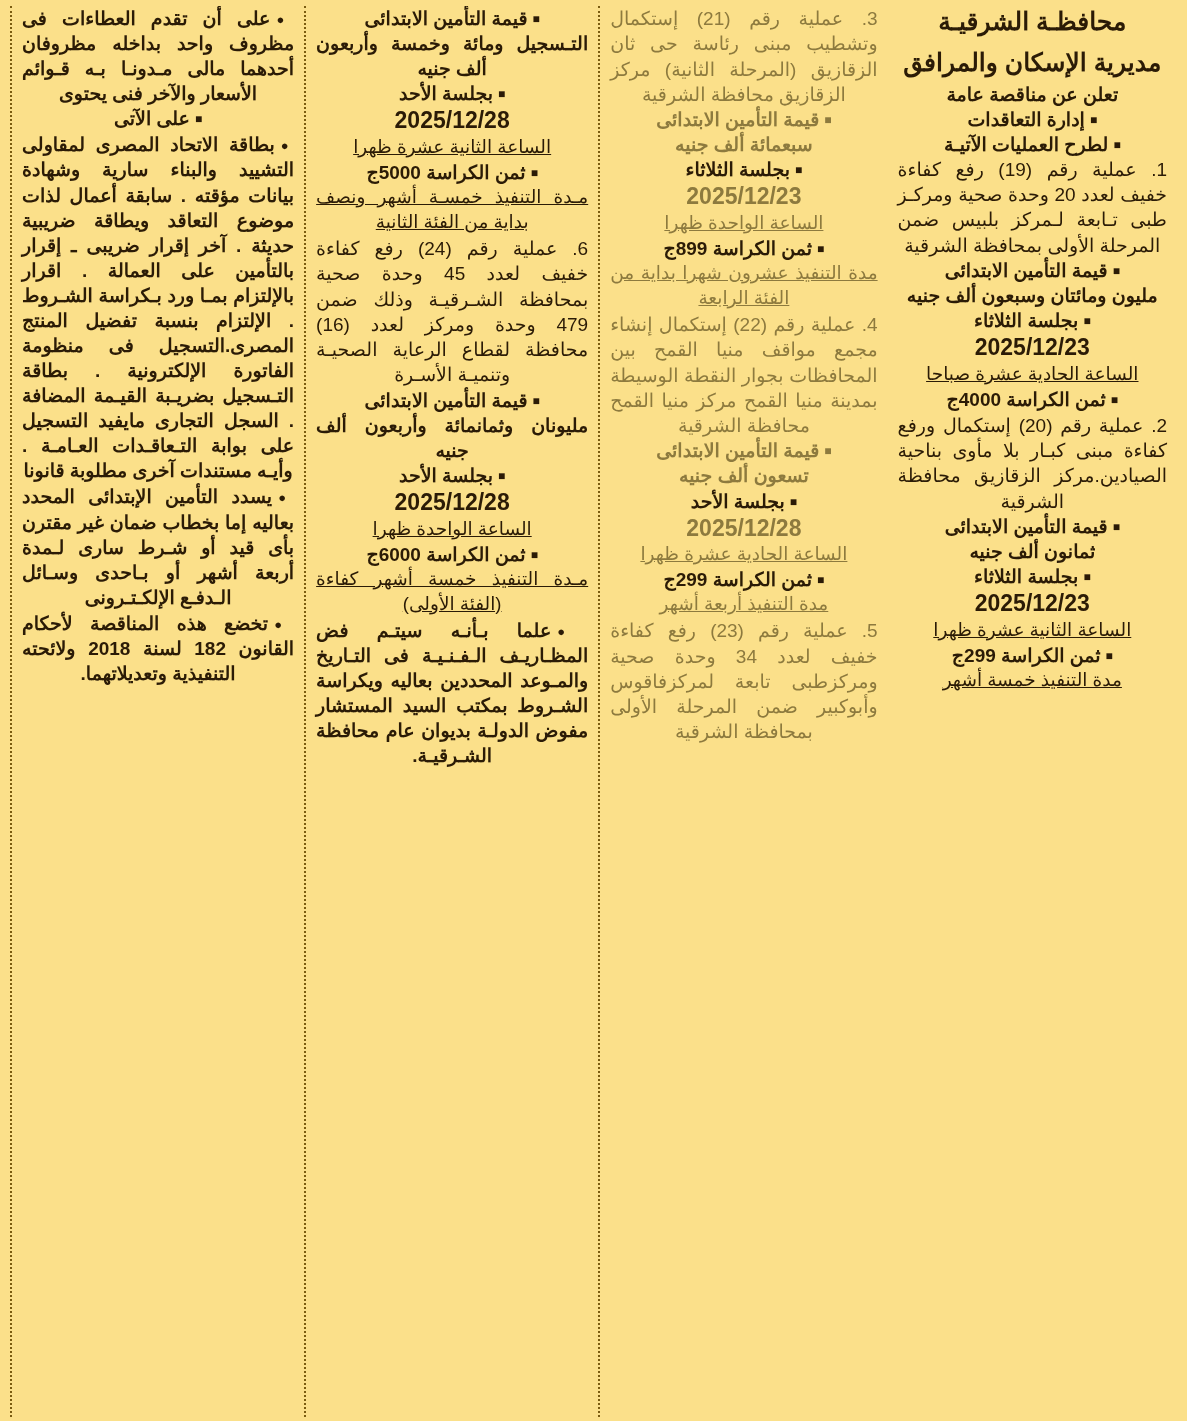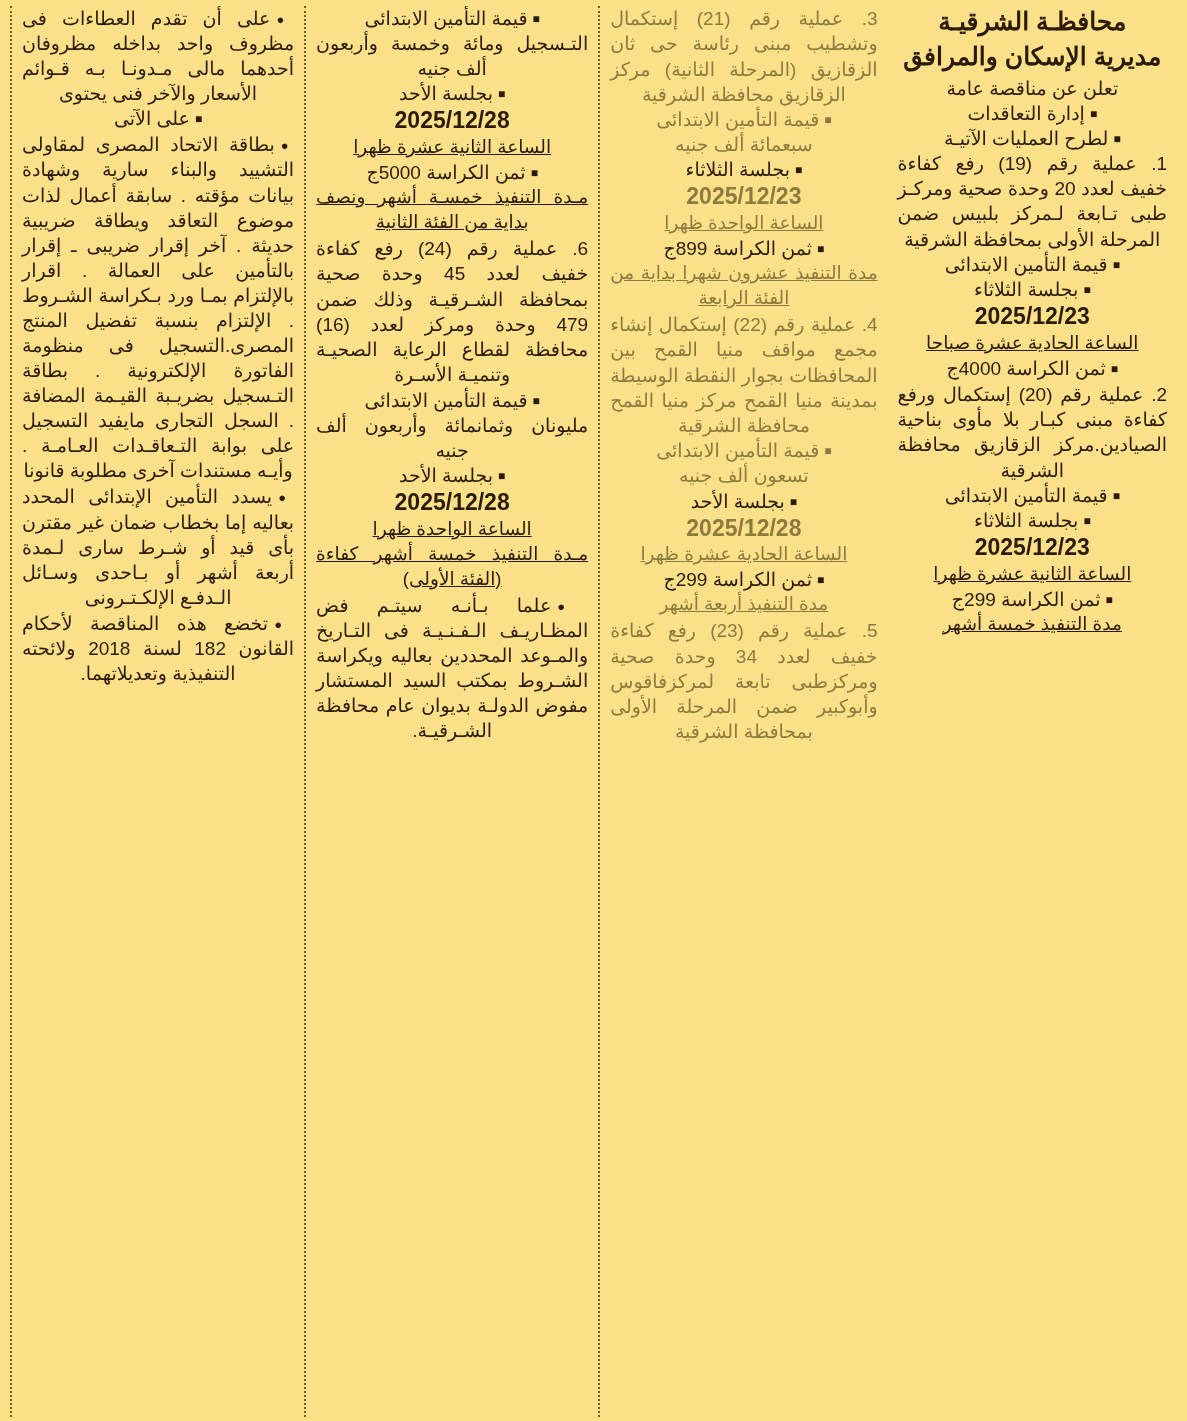--- a/index.html
+++ b/index.html
@@ -34,31 +34,31 @@
   .col.c2 { width: 25.2%; border-left: 2px dotted #7a5c10; }
   .col.c3 { width: 24.8%; border-left: 2px dotted #7a5c10; }
   .col.c4 { width: 24.8%; }
 
   .blk { margin: 0 0 1px 0; }
   .hdr1 {
     font-size: 25px;
     font-weight: bold;
     line-height: 1.25;
     letter-spacing: 1px;
-    margin-bottom: 4px;
+    margin-bottom: 10px;
   }
   .hdr2 {
     font-size: 25px;
     font-weight: bold;
     line-height: 1.25;
     margin-bottom: 3px;
   }
   .b {
     font-size: 19px;
-    font-weight: normal;
+    font-weight: bold;
     line-height: 1.32;
   }
   .n {
     font-size: 18.5px;
     font-weight: normal;
     line-height: 1.35;
     text-decoration: underline;
   }
   .nb {
     font-size: 19px;
@@ -99,29 +99,31 @@
   <div class="col c4">
     <div class="hdr1">محافظـة الشرقيـة</div>
     <div class="hdr2">مديرية الإسكان والمرافق</div>
     <div class="b">تعلن عن مناقصة عامة</div>
     <div class="b sq">إدارة التعاقدات</div>
     <div class="b sq">لطرح العمليات الآتيـة</div>
 
     <div class="blk">
       <div class="nb jstretch">1. عملية رقم (19) رفع كفاءة خفيف لعدد 20 وحدة صحية ومركـز طبى تـابعة لـمركز بلبيس ضمن المرحلة الأولى بمحافظة الشرقية</div>
       <div class="b sq">قيمة التأمين الابتدائى</div>
+      <div class="b jstretch">مليون ومائتان وسبعون ألف جنيه</div>
       <div class="b sq">بجلسة الثلاثاء</div>
       <div class="date">2025/12/23</div>
       <div class="n">الساعة الحادية عشرة صباحا</div>
       <div class="b sq">ثمن الكراسة 4000ج</div>
     </div>
 
     <div class="blk">
       <div class="nb jstretch">2. عملية رقم (20) إستكمال ورفع كفاءة مبنى كبـار بلا مأوى بناحية الصيادين.مركز الزقازيق محافظة الشرقية</div>
       <div class="b sq">قيمة التأمين الابتدائى</div>
+      <div class="b">ثمانون ألف جنيه</div>
       <div class="b sq">بجلسة الثلاثاء</div>
       <div class="date">2025/12/23</div>
       <div class="n">الساعة الثانية عشرة ظهرا</div>
       <div class="b sq">ثمن الكراسة 299ج</div>
       <div class="n">مدة التنفيذ خمسة أشهر</div>
     </div>
   </div>
 
   <div class="col c3">
     <div class="blk">
@@ -162,20 +164,21 @@
       <div class="n jstretch">مـدة التنفيذ خمسـة أشهر ونصف بداية من الفئة الثانية</div>
     </div>
 
     <div class="blk">
       <div class="nb jstretch">6. عملية رقم (24) رفع كفاءة خفيف لعدد 45 وحدة صحية بمحافظة الشـرقيـة وذلك ضمن 479 وحدة ومركز لعدد (16) محافظة لقطاع الرعاية الصحيـة وتنميـة الأسـرة</div>
       <div class="b sq">قيمة التأمين الابتدائى</div>
       <div class="b jstretch">مليونان وثمانمائة وأربعون ألف جنيه</div>
       <div class="b sq">بجلسة الأحد</div>
       <div class="date">2025/12/28</div>
       <div class="n">الساعة الواحدة ظهرا</div>
+      <div class="b sq">ثمن الكراسة 6000ج</div>
       <div class="n jstretch">مـدة التنفيذ خمسة أشهر كفاءة (الفئة الأولى)</div>
     </div>
 
     <div class="blk">
       <div class="b jstretch bul">علما بـأنـه سيتـم فض المظـاريـف الـفـنـيـة فى التـاريخ والمـوعد المحددين بعاليه ويكراسة الشـروط بمكتب السيد المستشار مفوض الدولـة بديوان عام محافظة الشـرقيـة.</div>
     </div>
   </div>
 
   <div class="col c1">
     <div class="blk">

